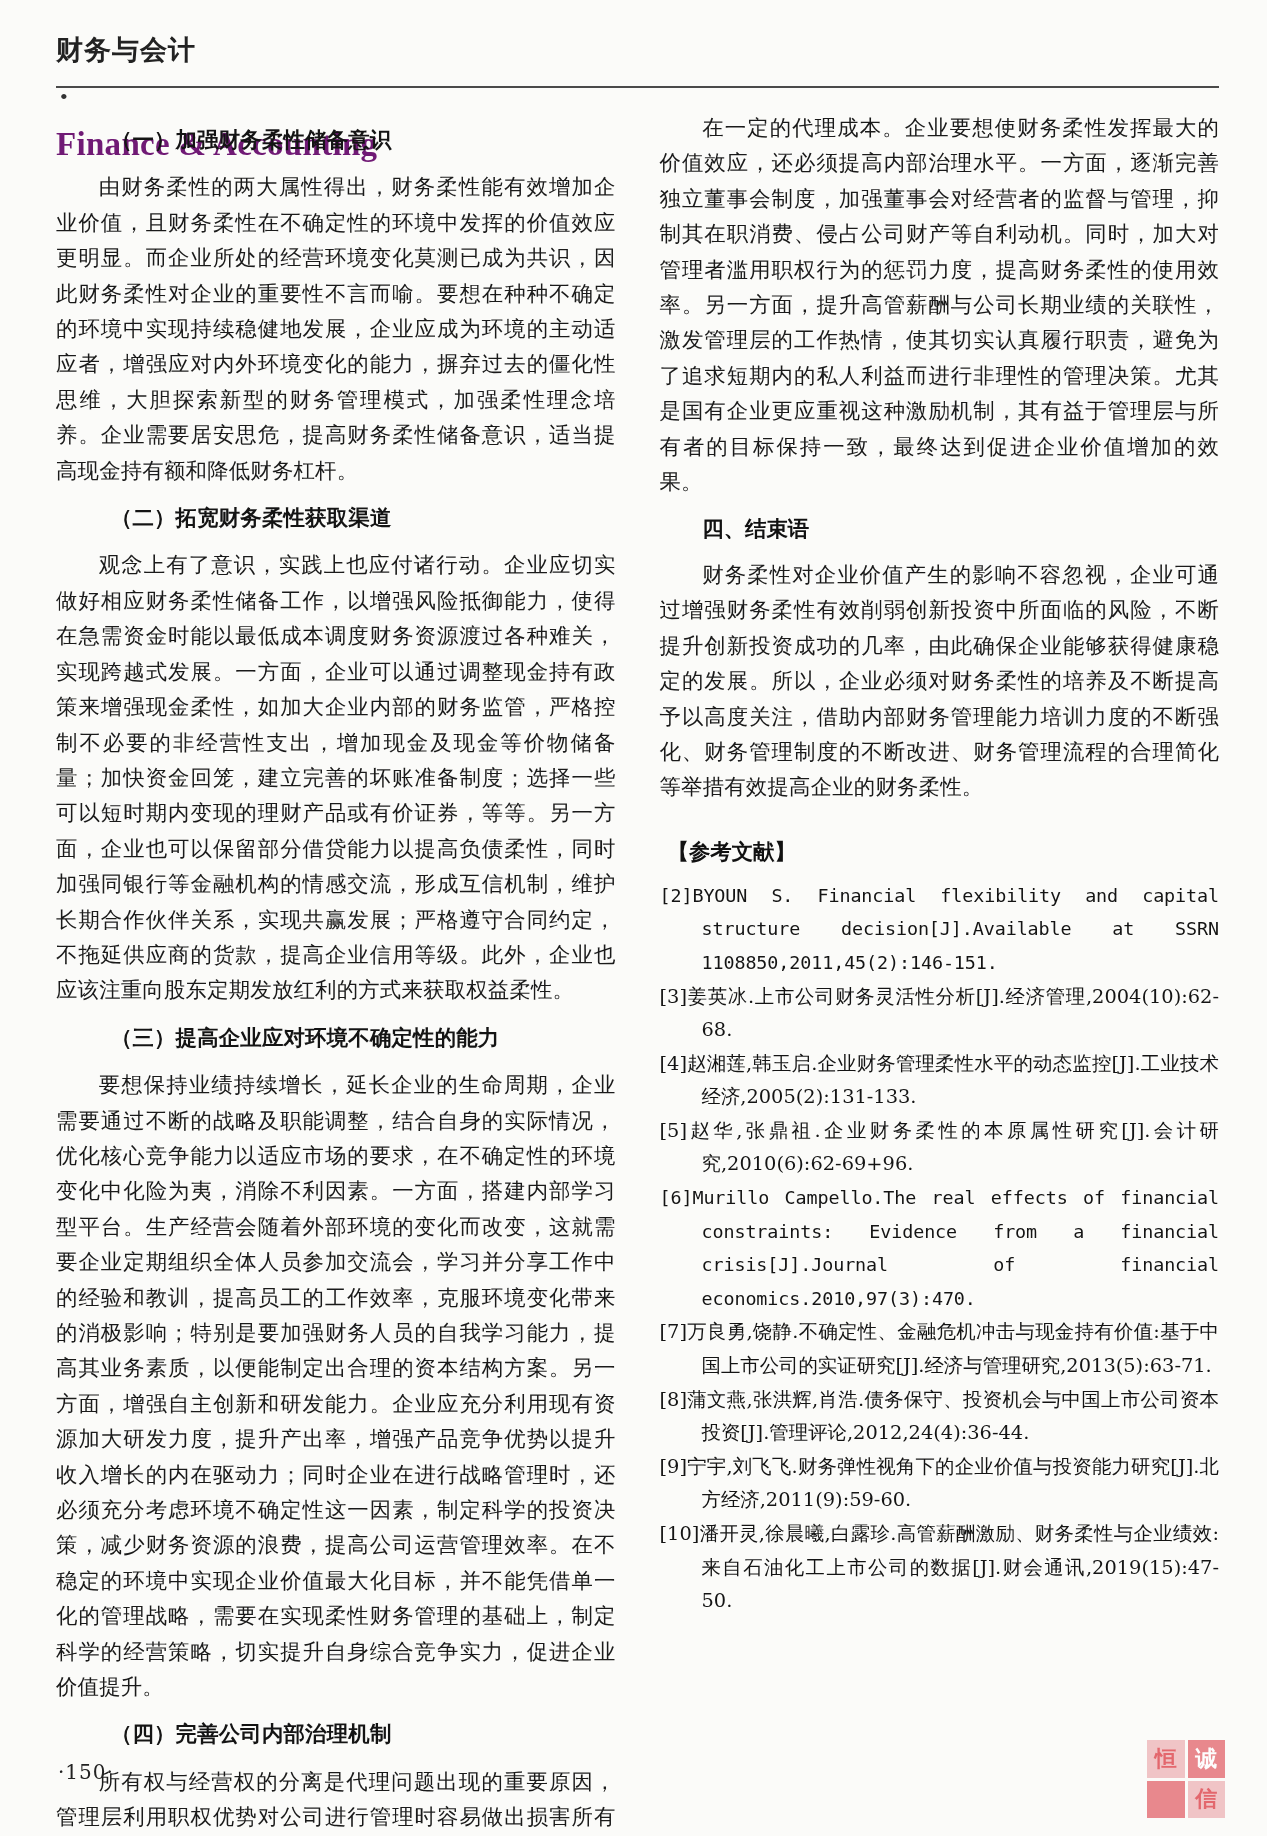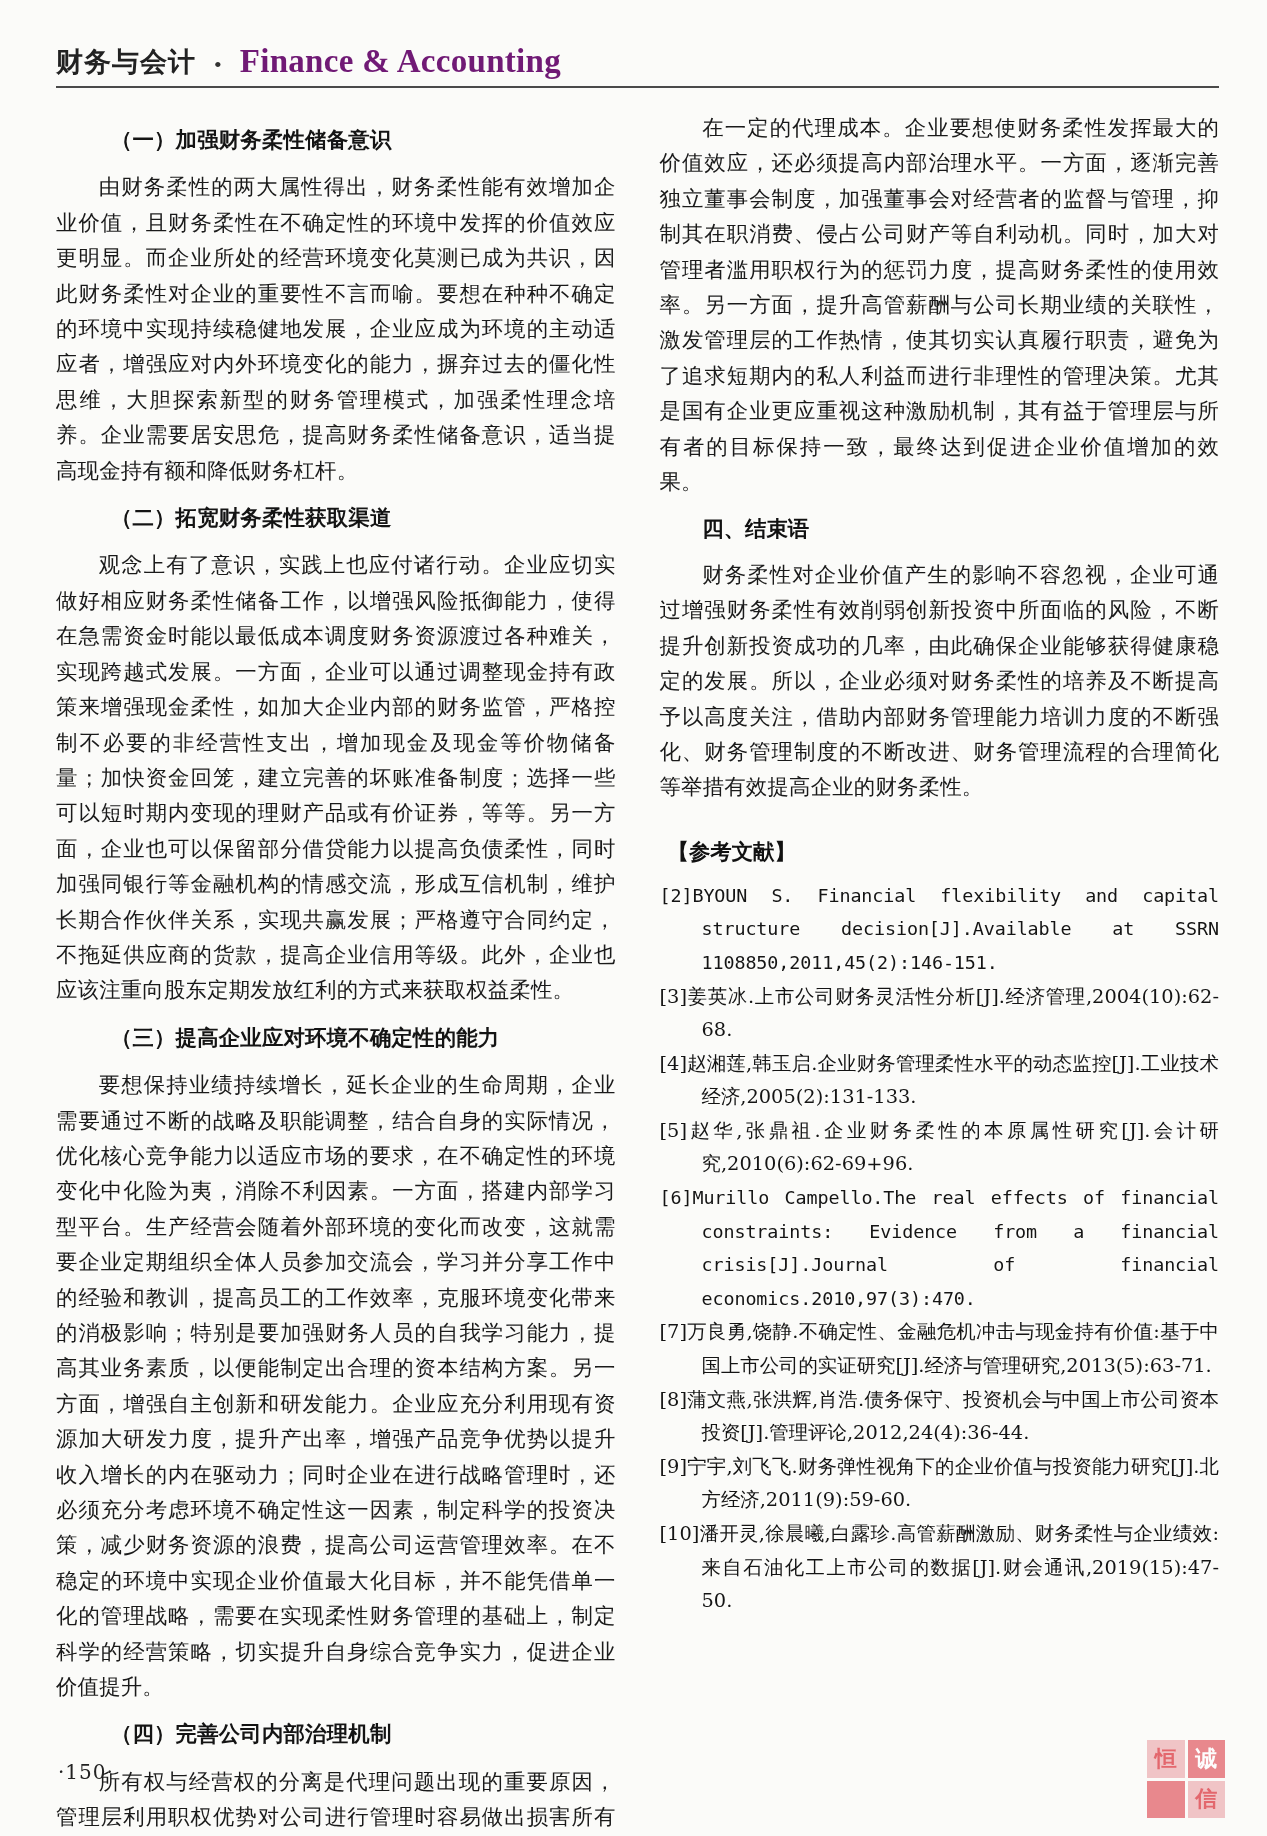--- a/index.html
+++ b/index.html
@@ -19,22 +19,22 @@
     color: #1b1b1b;
   }
   
   .masthead {
     position: absolute;
     left: 56px;
     top: 32px;
     width: 1160px;
     height: 48px;
     display: flex;
-    align-items: flex-end;
     gap: 14px;
+    flex-direction: column;
   }
   .mast-cn {
     font-family: "DejaVu Sans", sans-serif;
     font-weight: bold;
     font-size: 27px;
     letter-spacing: 1px;
     color: #222;
   }
   .mast-dot {
     font-size: 22px;

